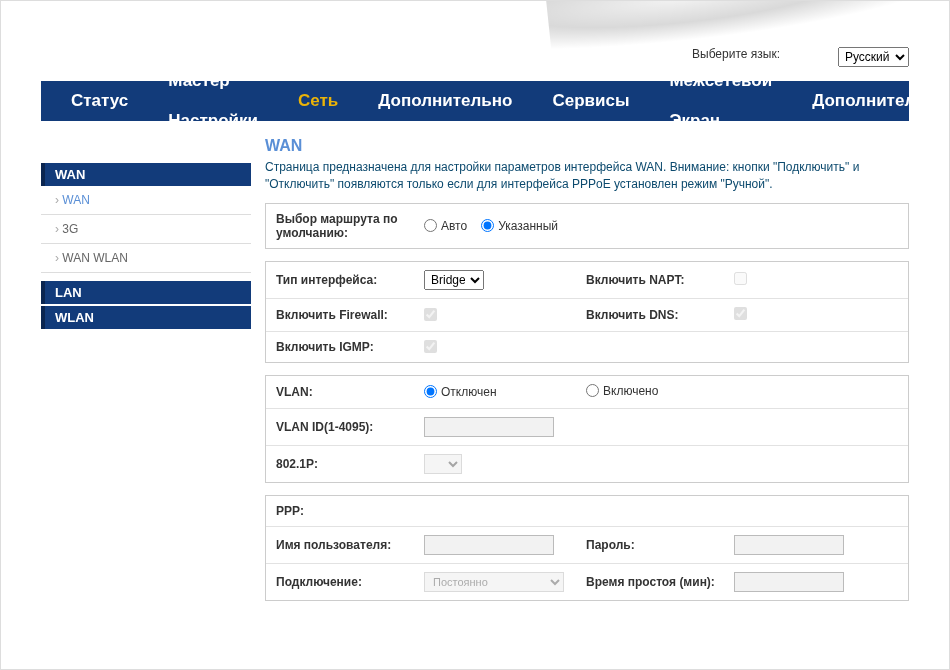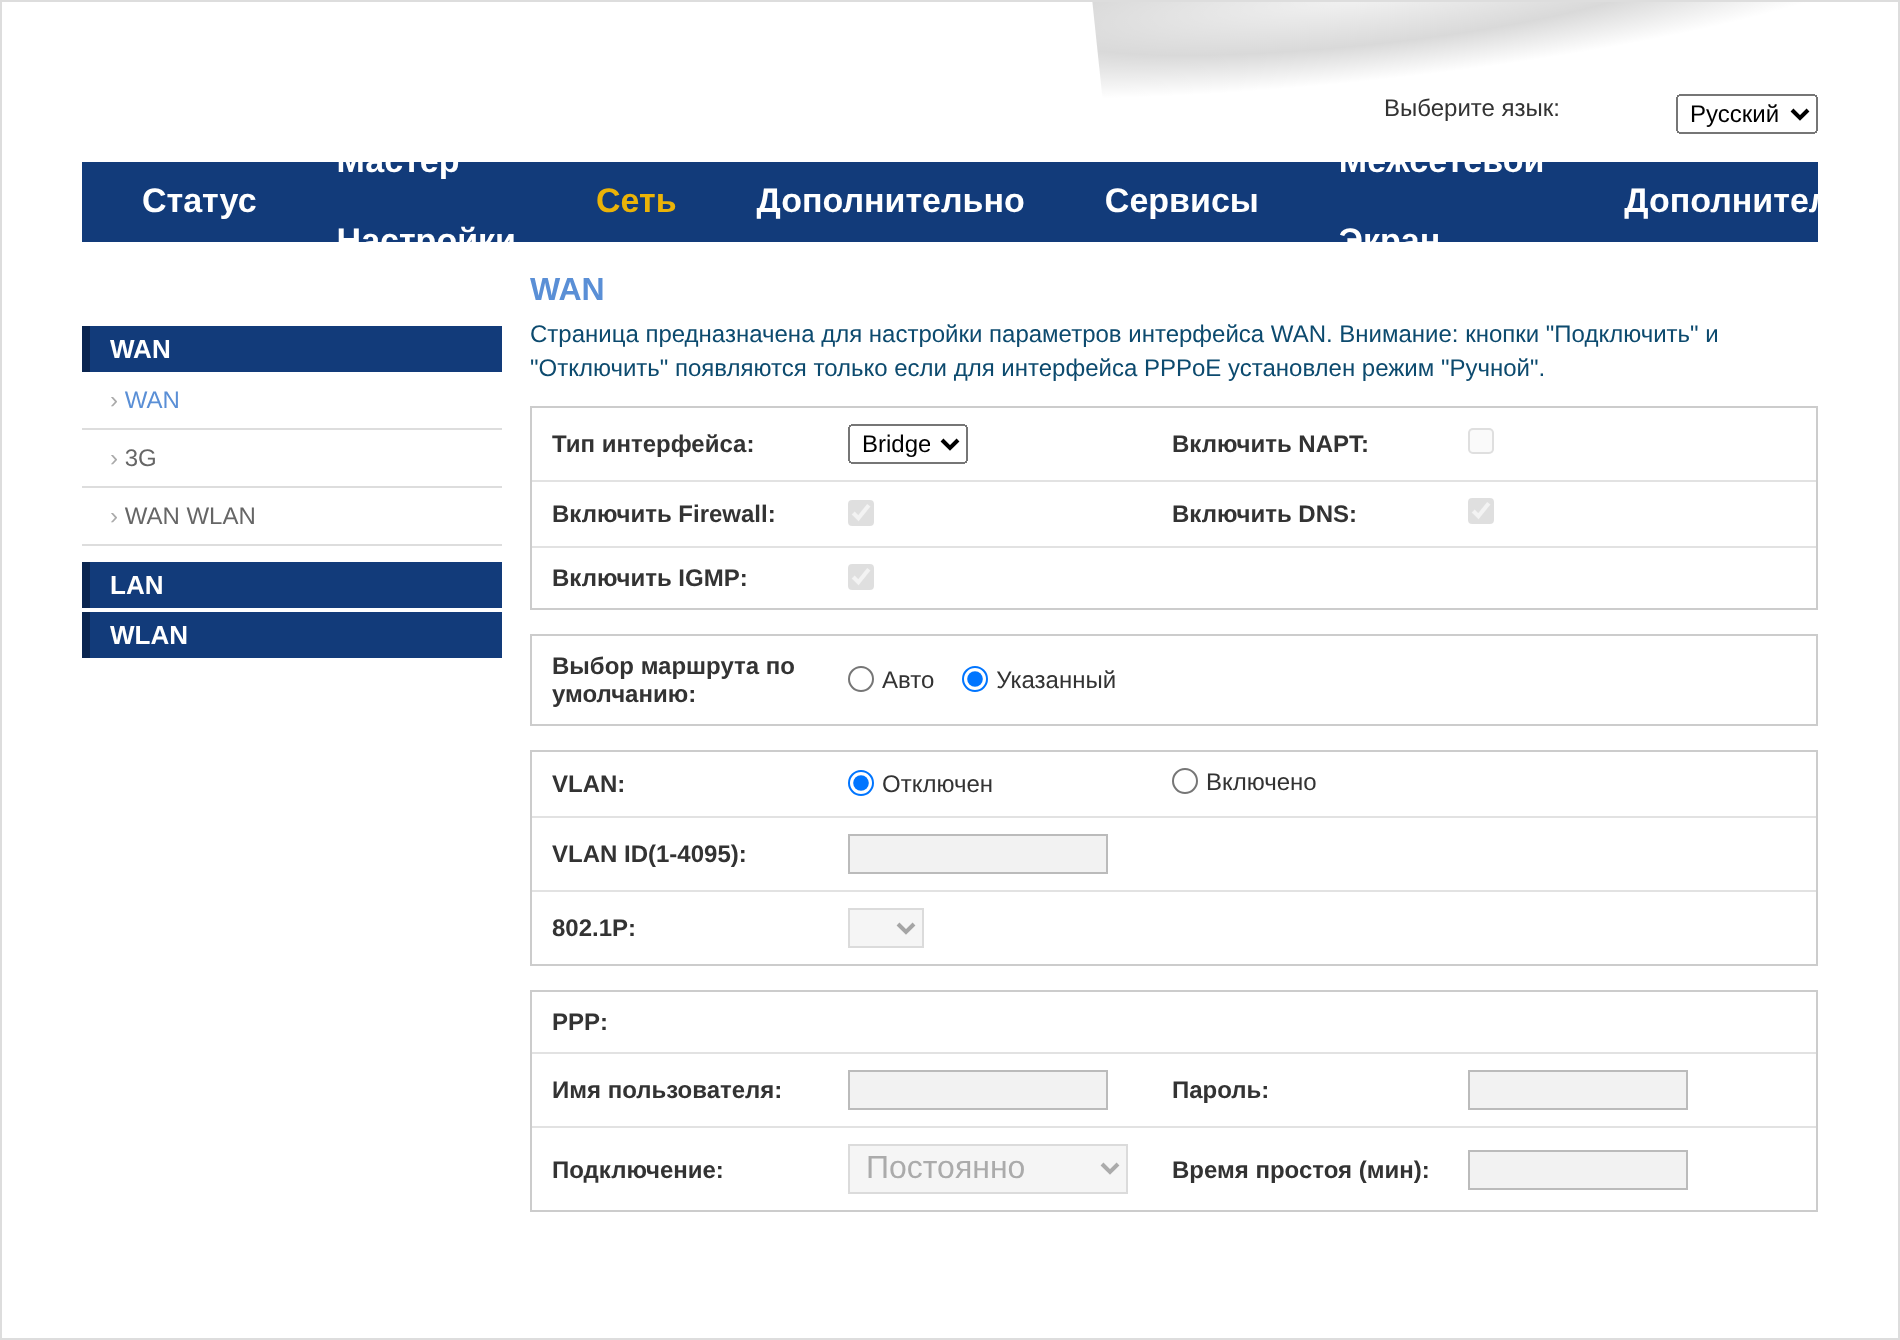--- a/index.html
+++ b/index.html
@@ -25,21 +25,21 @@
   .page-desc { color: #0c4a6e; font-size: 12px; line-height: 1.4; margin-bottom: 10px; }
   .panel { border: 1px solid #ccc; padding: 0; margin-bottom: 12px; background: #fff; }
   .row { display: flex; align-items: center; border-bottom: 1px solid #e2e2e2; min-height: 30px; padding: 4px 0; }
   .row:last-child { border-bottom: none; }
   .cell-label { width: 150px; padding: 4px 10px; font-weight: bold; font-size: 12px; color: #333; }
   .cell-ctrl { width: 160px; padding: 4px 8px; font-size: 12px; display: flex; align-items: center; gap: 14px; }
   .cell-label2 { width: 150px; padding: 4px 10px; font-weight: bold; font-size: 12px; color: #333; }
   .cell-ctrl2 { flex: 1; padding: 4px 8px; font-size: 12px; }
   .radio-item { display: inline-flex; align-items: center; gap: 4px; font-weight: normal; font-size: 12px; }
   select.small { font-size: 12px; padding: 1px 2px; width: 60px; }
-  select.med { font-size: 16px; padding: 2px 4px; width: 140px; background: #f2f2f2; color: #888; }
+  select.med { font-size: 11px; padding: 2px 4px; width: 140px; background: #f2f2f2; color: #888; }
   select.tiny { font-size: 12px; padding: 1px 2px; width: 38px; background: #f2f2f2; }
   input[type="text"].dis { width: 130px; height: 20px; background: #f2f2f2; border: 1px solid #bbb; font-size: 12px; padding: 2px 4px; }
   input[type="text"].dis2 { width: 110px; height: 20px; background: #f2f2f2; border: 1px solid #bbb; font-size: 12px; padding: 2px 4px; }
   input[type="checkbox"] { width: 13px; height: 13px; }
   input[type="checkbox"][disabled] { opacity: 0.7; }
 </style>
 </head>
 <body>
 
 <div class="page">
@@ -74,20 +74,36 @@
       <div class="side-h collapsed">LAN</div>
       <div class="side-h collapsed">WLAN</div>
     </div>
 
     <div class="content">
       <div class="page-title">WAN</div>
       <div class="page-desc">Страница предназначена для настройки параметров интерфейса WAN. Внимание: кнопки "Подключить" и "Отключить" появляются только если для интерфейса PPPoE установлен режим "Ручной".</div>
 
       <div class="panel">
         <div class="row">
+          <div class="cell-label">Выбор маршрута по умолчанию:</div>
+          <div class="cell-ctrl" style="width:auto;">
+            <label class="radio-item">
+              <input type="radio" name="defroute" style="">
+              <span>Авто</span>
+            </label>
+            <label class="radio-item">
+              <input type="radio" name="defroute" checked="" style="">
+              <span>Указанный</span>
+            </label>
+          </div>
+        </div>
+      </div>
+
+      <div class="panel">
+        <div class="row">
           <div class="cell-label">Тип интерфейса:</div>
           <div class="cell-ctrl">
             <select class="small">
               <option>Bridge</option>
             </select>
           </div>
           <div class="cell-label2">Включить NAPT:</div>
           <div class="cell-ctrl2">
             <input type="checkbox" disabled="" style="">
           </div>
@@ -107,36 +123,20 @@
           <div class="cell-ctrl">
             <input type="checkbox" checked="" disabled="" style="">
           </div>
           <div class="cell-label2"></div>
           <div class="cell-ctrl2"></div>
         </div>
       </div>
 
       <div class="panel">
         <div class="row">
-          <div class="cell-label">Выбор маршрута по умолчанию:</div>
-          <div class="cell-ctrl" style="width:auto;">
-            <label class="radio-item">
-              <input type="radio" name="defroute" style="">
-              <span>Авто</span>
-            </label>
-            <label class="radio-item">
-              <input type="radio" name="defroute" checked="" style="">
-              <span>Указанный</span>
-            </label>
-          </div>
-        </div>
-      </div>
-
-      <div class="panel">
-        <div class="row">
           <div class="cell-label">VLAN:</div>
           <div class="cell-ctrl">
             <label class="radio-item">
               <input type="radio" name="vlan" checked="" style="">
               <span>Отключен</span>
             </label>
           </div>
           <div class="cell-label2" style="font-weight:normal;">
             <label class="radio-item">
               <input type="radio" name="vlan" style="">

